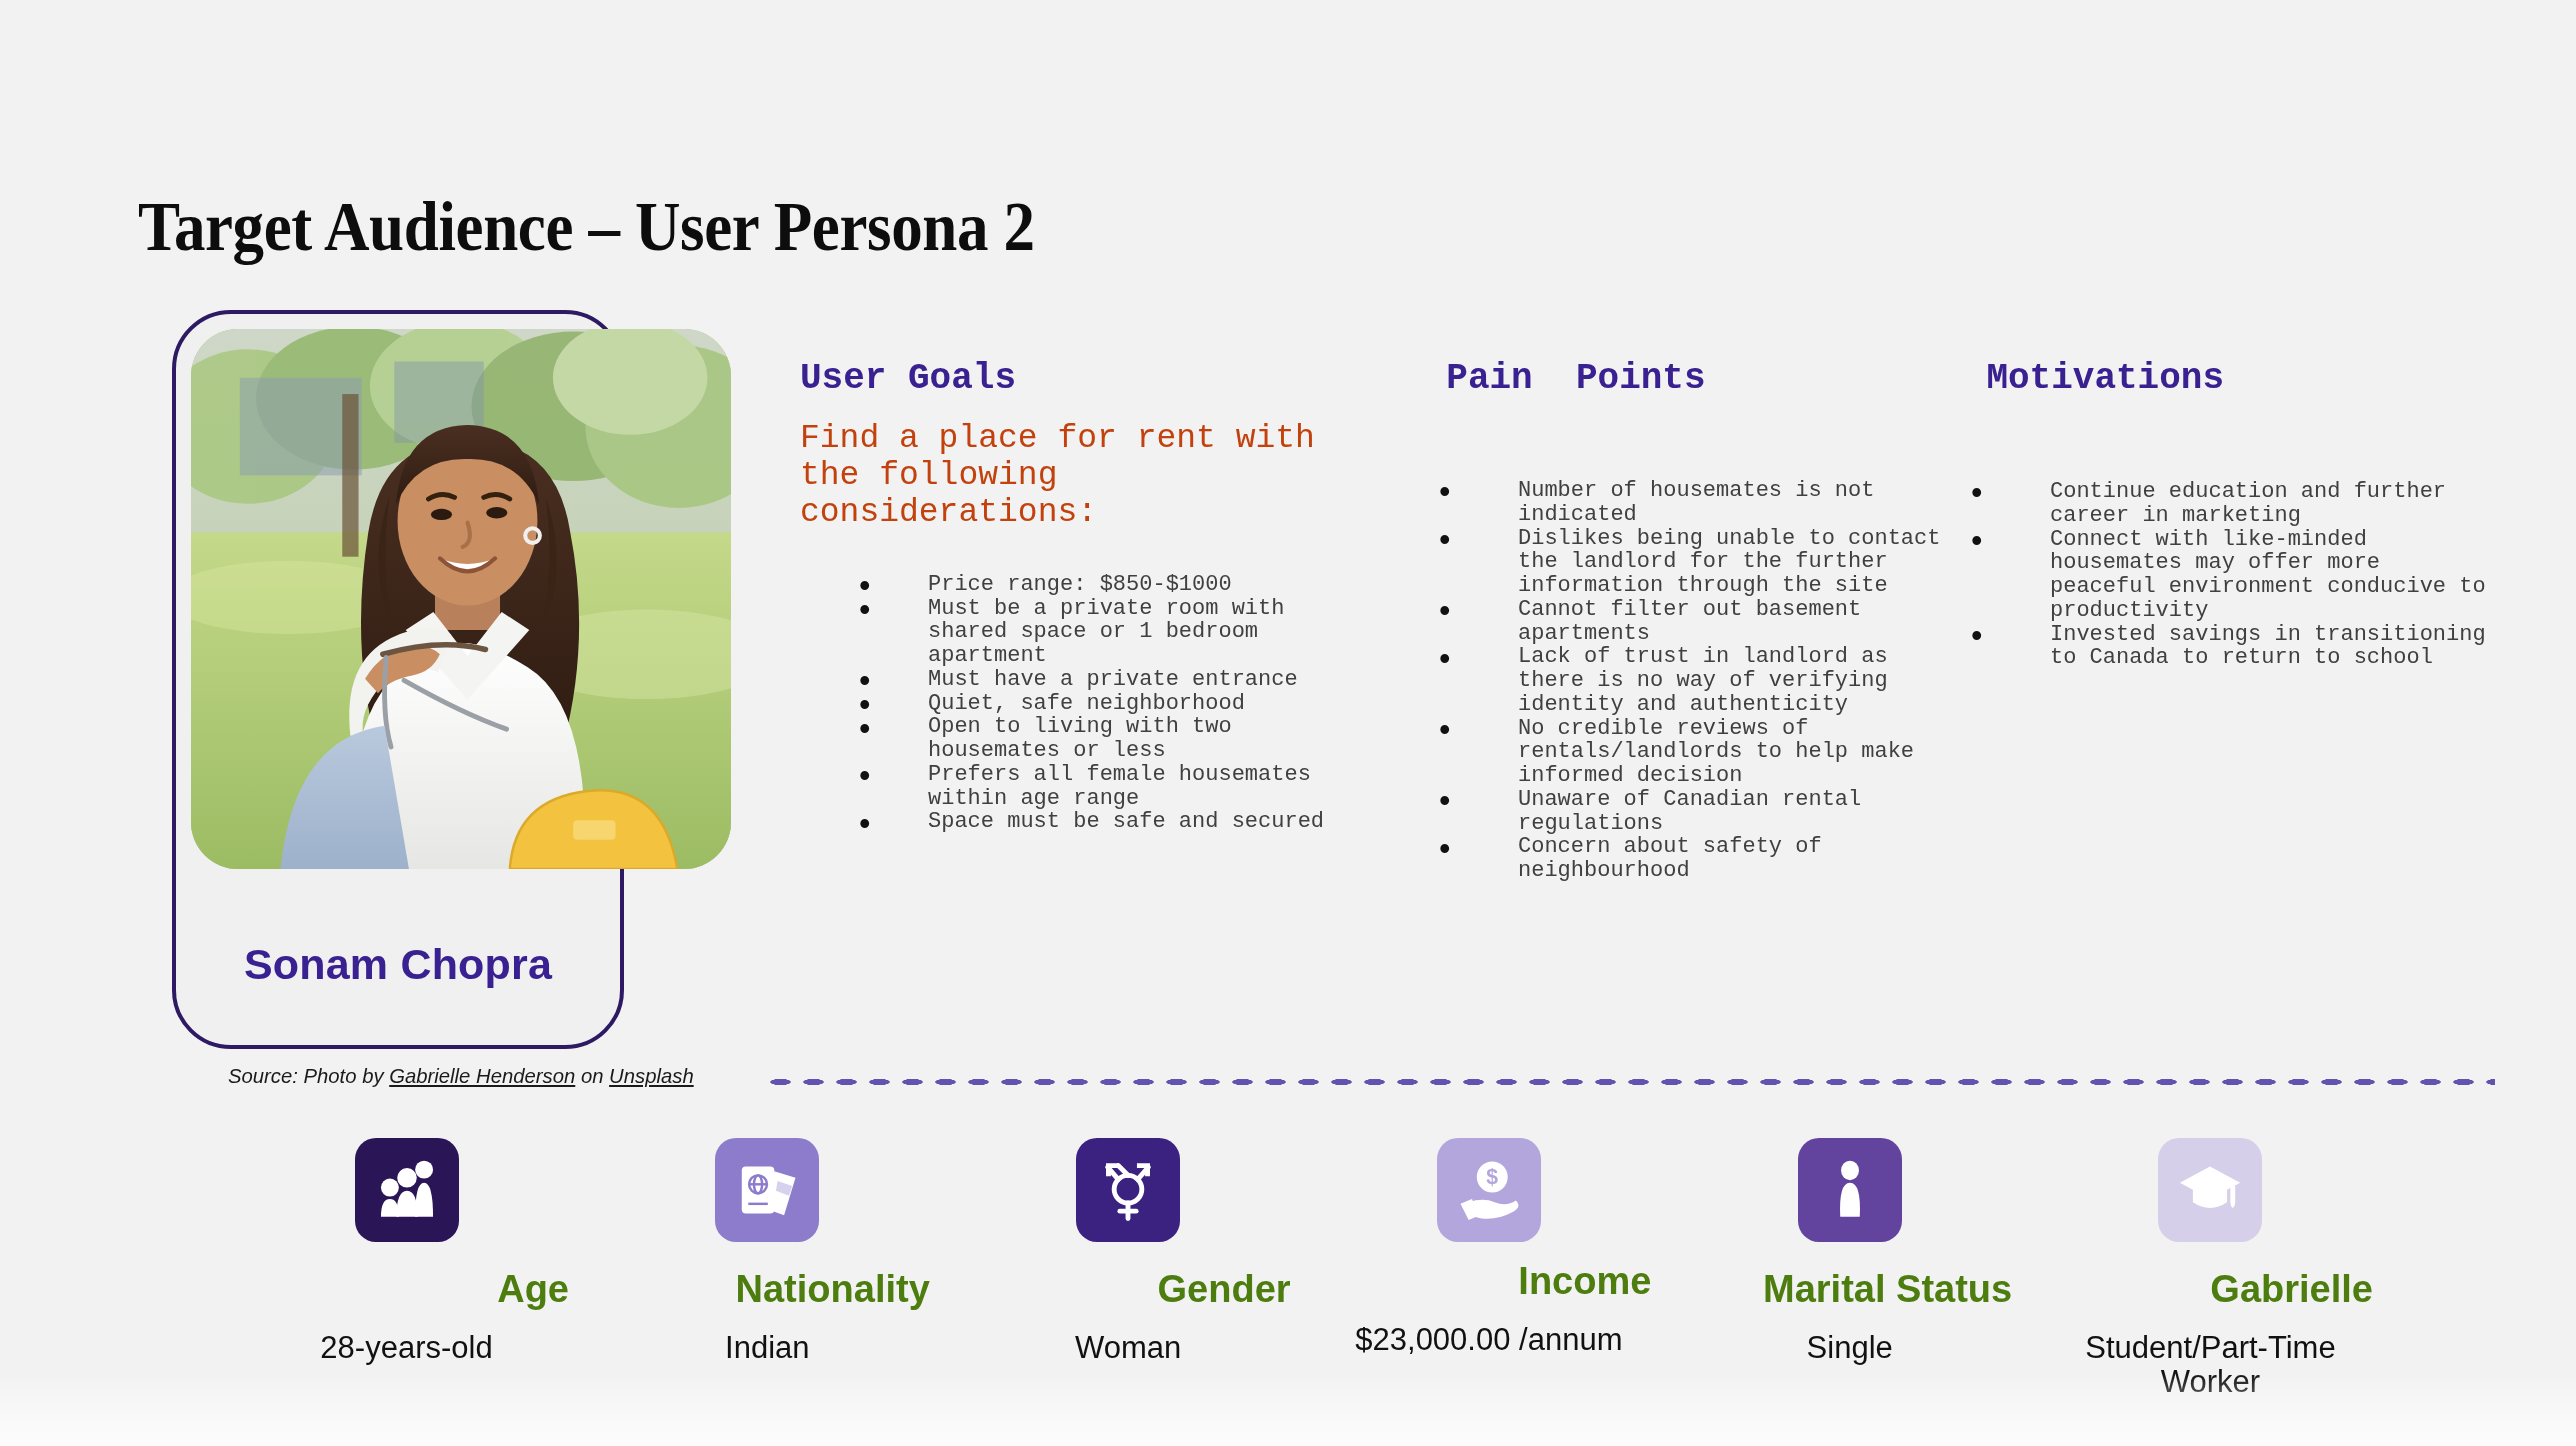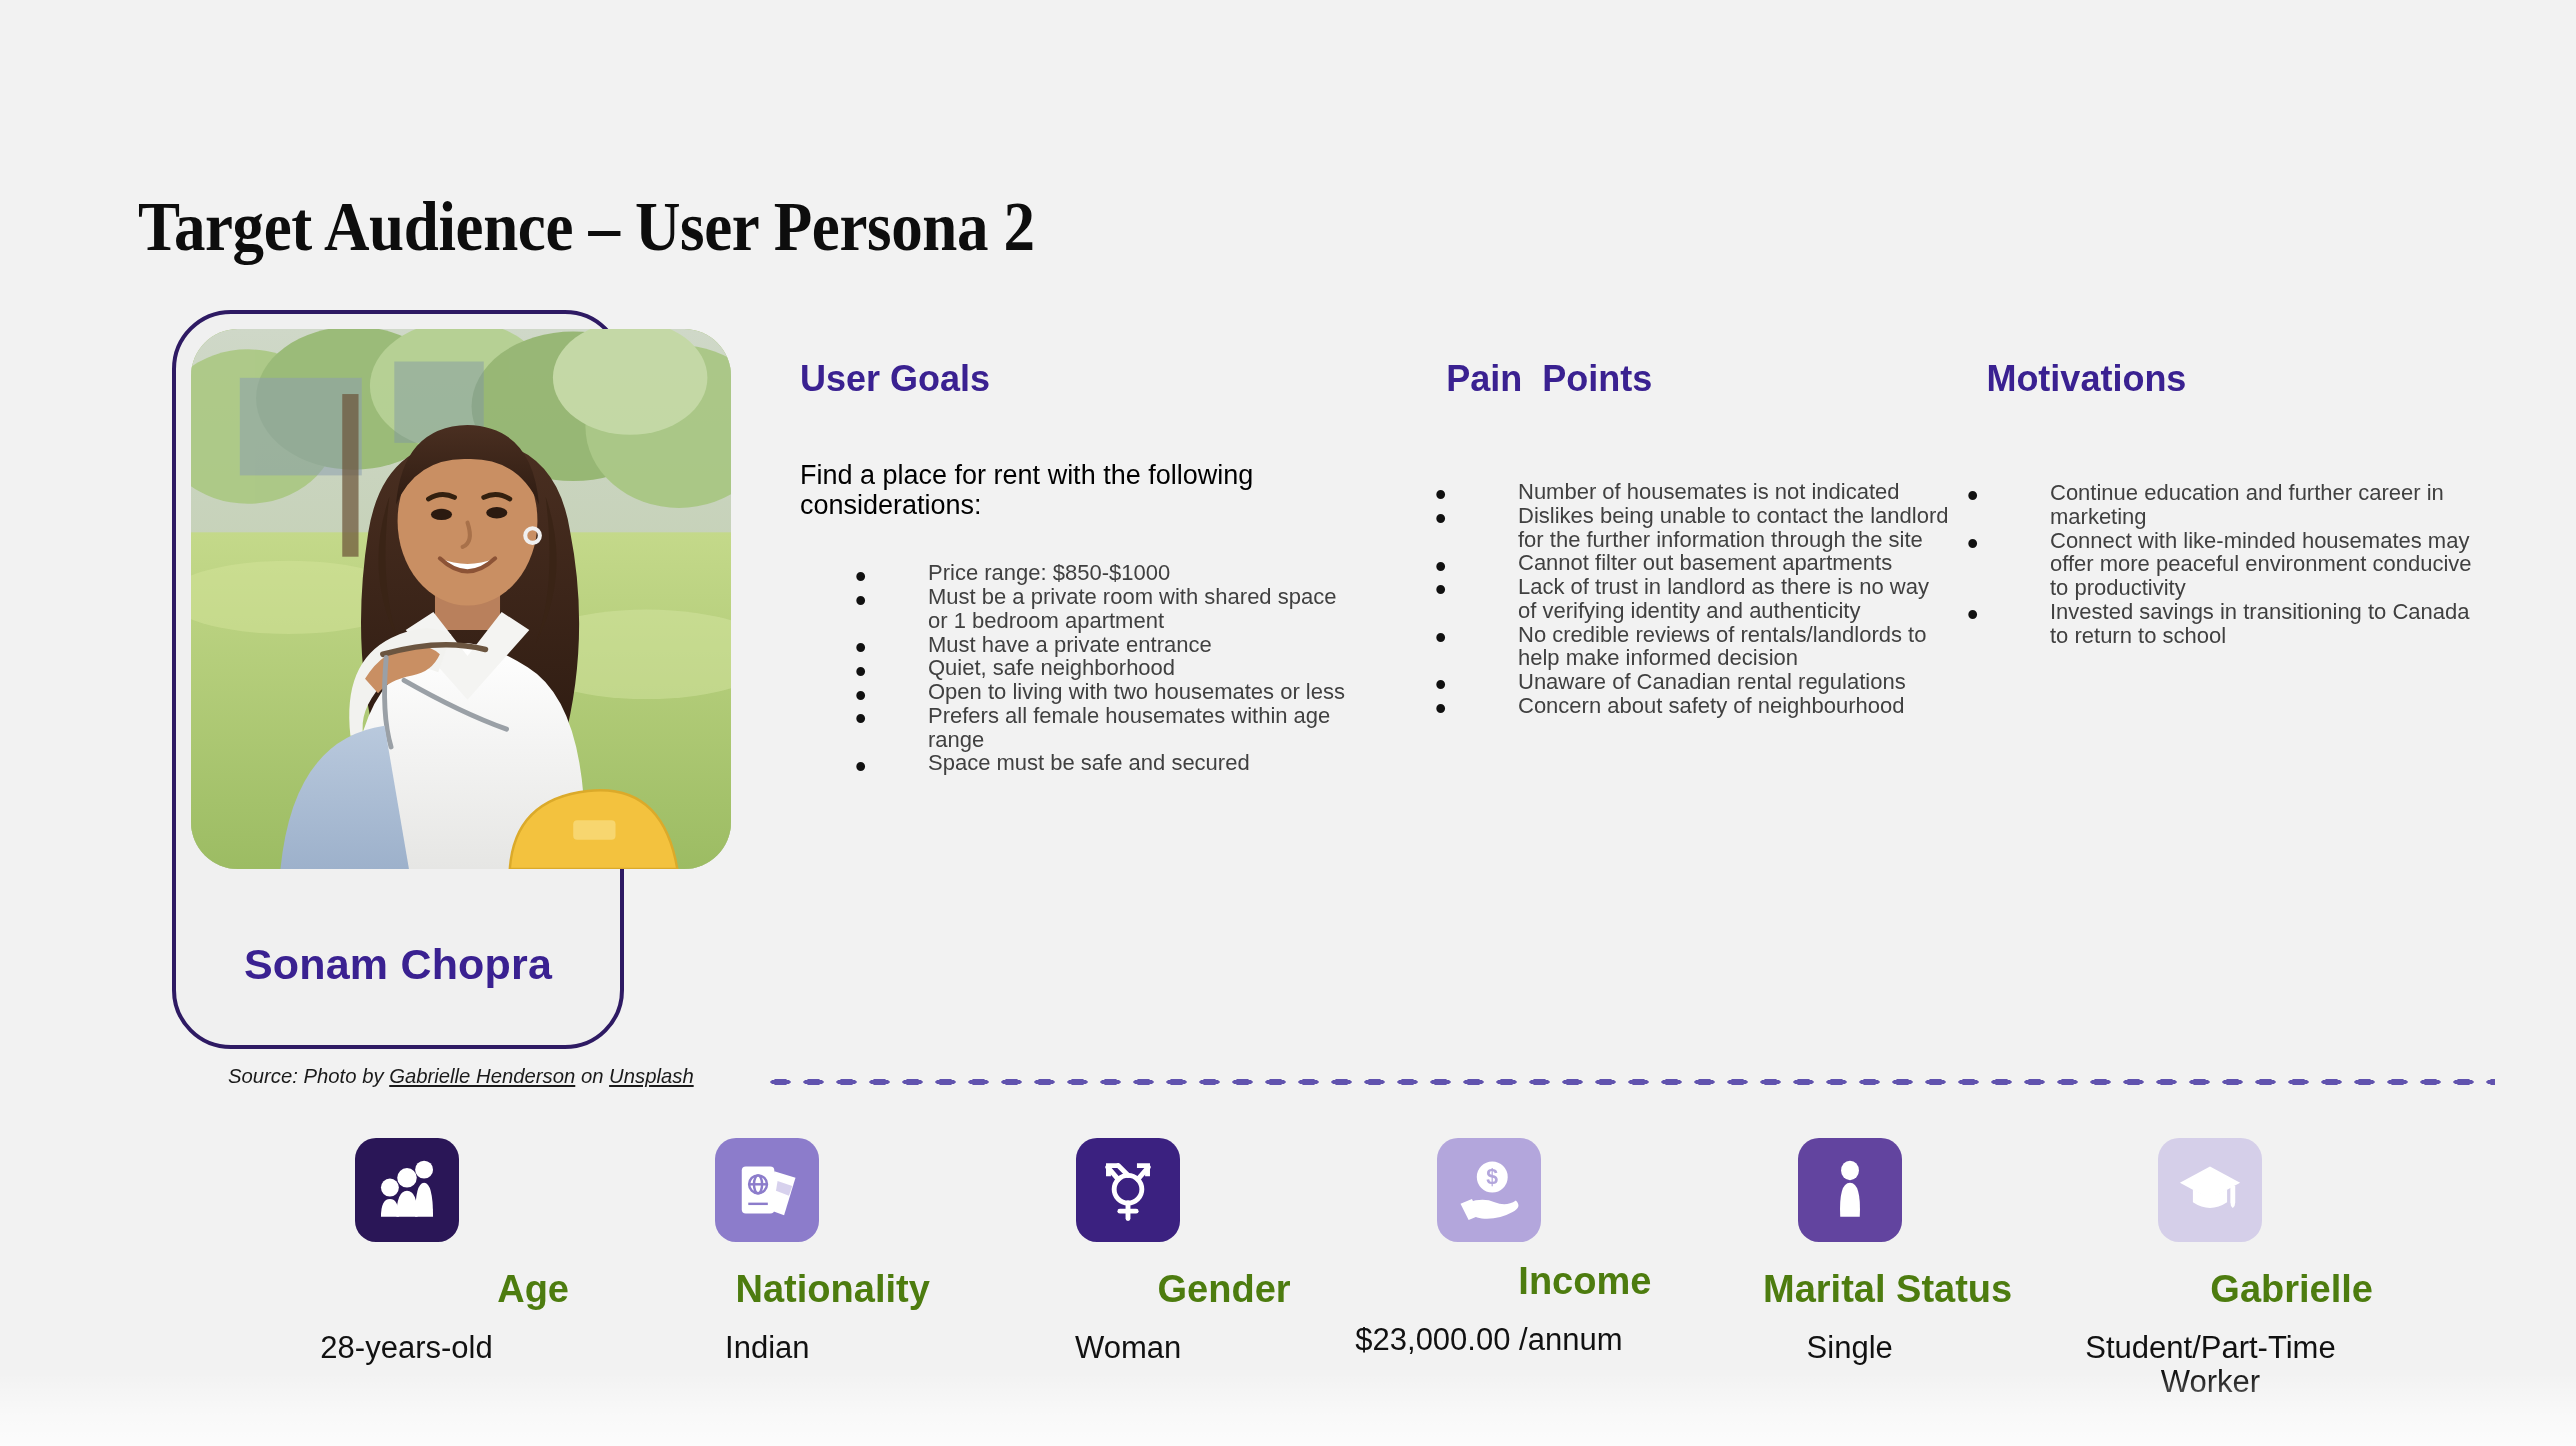--- a/index.html
+++ b/index.html
@@ -96,33 +96,33 @@
     left: 764px;
     top: 1077px;
     width: 1731px;
     height: 9.8px;
     background-image: radial-gradient(#6153ae 42%, rgba(0,0,0,0) 46%);
     background-size: 33px 9.8px;
     background-repeat: repeat-x;
   }
 
   
-  .col { position: absolute; }
+  .col { position: absolute; font-family: Liberation Mono, monospace; }
   .col-heading {
     font-size: 36px;
     font-weight: bold;
     color: #3a2191;
     margin: 0 0 0 0;
     white-space: pre;
   }
   .col-intro {
-    font-size: 27px;
+    font-size: 33px;
     line-height: 1.12;
-    color: #000000;
-    margin-top: 60px;
+    color: #c2410c;
+    margin-top: 22px;
   }
   ul.bullets {
     list-style: none;
     margin: 0;
     padding: 0;
   }
   ul.bullets li {
     position: relative;
     font-size: 22px;
     line-height: 1.08;

